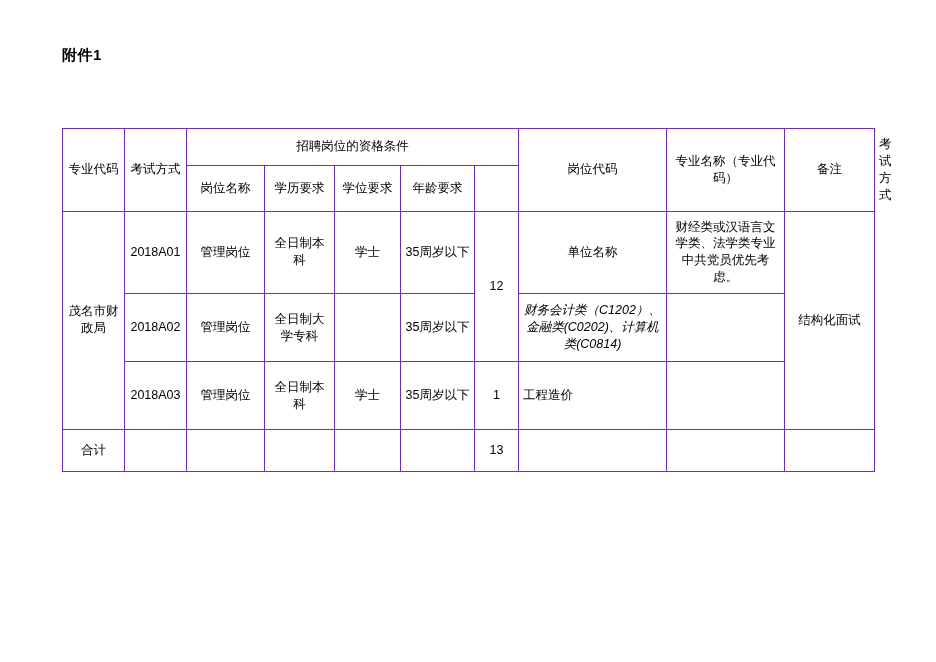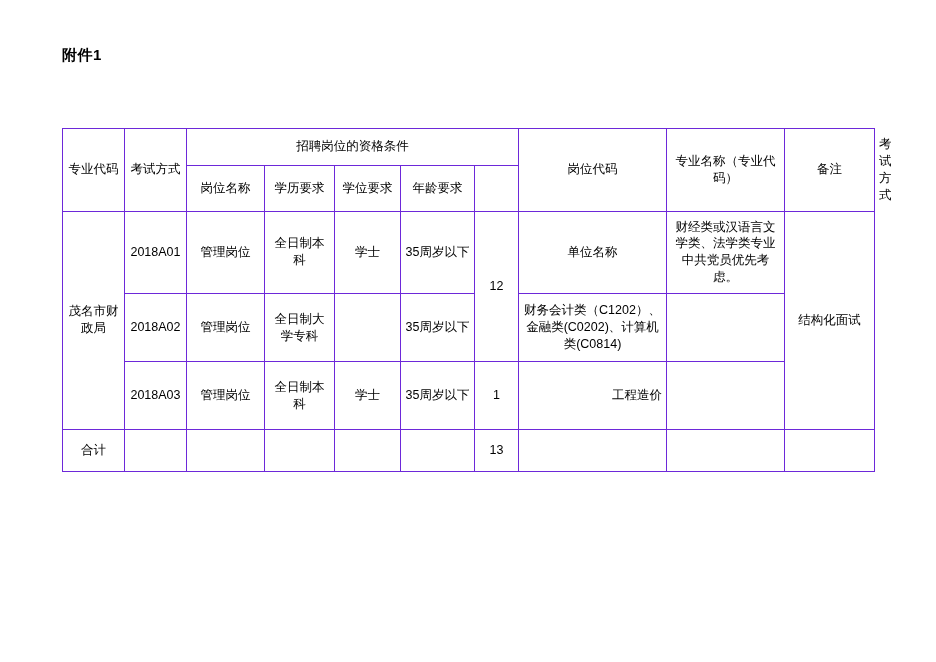--- a/index.html
+++ b/index.html
@@ -75,20 +75,21 @@
   }
   .row-total td {
     height: 42px;
   }
   .cell-major {
     font-family: "Liberation Serif", serif;
     font-size: 12.5px;
     text-align: left;
     padding-left: 6px;
     padding-right: 6px;
+    font-style: italic;
   }
   .cell-remark {
     font-family: "Liberation Serif", serif;
     font-size: 12.5px;
     text-align: left;
     padding-left: 4px;
     padding-right: 4px;
     line-height: 1.3;
     margin-top: 32px;
   }
@@ -178,21 +179,21 @@
         <td class="cell-remark"></td>
       </tr>
 
       <tr class="row-tall">
         <td class="cell-code">2018A03</td>
         <td>管理岗位</td>
         <td>全日制本科</td>
         <td>学士</td>
         <td>35周岁以下</td>
         <td class="cell-num">1</td>
-        <td style="text-align:right">工程造价</td>
+        <td style="text-align:left">工程造价</td>
         <td class="cell-remark"></td>
       </tr>
 
       <tr class="row-total">
         <td>合计</td>
         <td></td>
         <td></td>
         <td></td>
         <td></td>
         <td></td>

